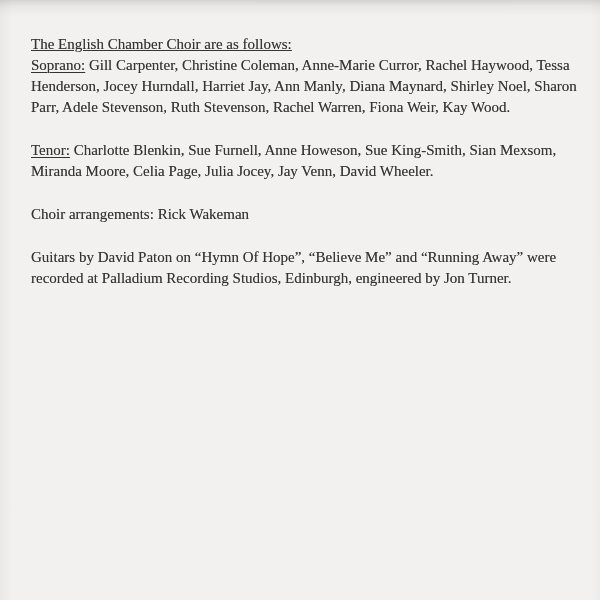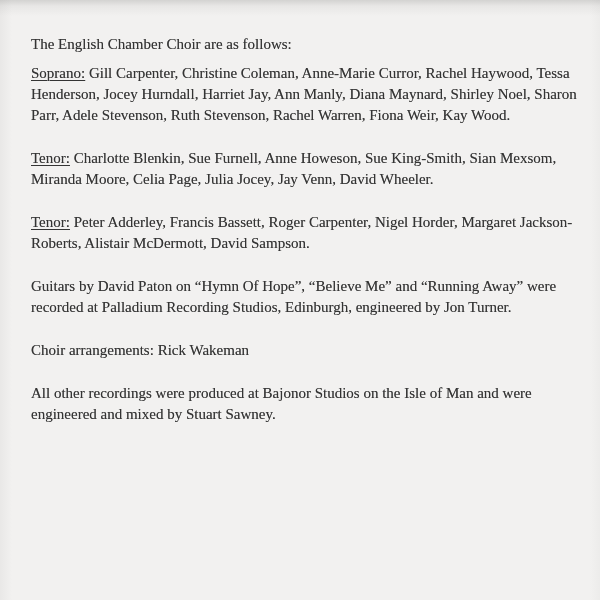--- a/index.html
+++ b/index.html
@@ -25,46 +25,45 @@
     padding: 34px 21px 0 31px;
   }
   .text-col {
     width: 550px;
     color: #343434;
     font-size: 15px;
     line-height: 21px;
     text-shadow: 0 0 0.6px rgba(60,60,60,0.55);
   }
   p {
-    margin: 8px 0 22px 0;
+    margin: 0 0 22px 0;
   }
   p.intro {
     margin: 0;
+    text-decoration: underline;
   }
   .label {
     text-decoration: underline;
     text-underline-offset: 2px;
     text-decoration-thickness: 1px;
   }
 </style>
 </head>
 <body>
 
 <div class="page">
   <div class="text-col">
 
     <p class="intro">The English Chamber Choir are as follows:</p>
 
     <p><span class="label">Soprano:</span><span> Gill Carpenter, Christine Coleman, Anne-Marie Curror, Rachel Haywood, Tessa Henderson, Jocey Hurndall, Harriet Jay, Ann Manly, Diana Maynard, Shirley Noel, Sharon Parr, Adele Stevenson, Ruth Stevenson, Rachel Warren, Fiona Weir, Kay Wood.</span></p>
 
     <p><span class="label">Tenor:</span><span> Charlotte Blenkin, Sue Furnell, Anne Howeson, Sue King-Smith, Sian Mexsom, Miranda Moore, Celia Page, Julia Jocey, Jay Venn, David Wheeler.</span></p>
 
-    <p><span class="label">Tenor:</span><span> Peter Adderley, Francis Bassett, Roger Carpenter, Nigel Horder, Margaret Jackson-Roberts, Alistair McDermott, David Sampson.</span></p>
 
+
+    <p>Choir arrangements: Rick Wakeman</p>
 
     <p>Guitars by David Paton on “Hymn Of Hope”, “Believe Me” and “Running Away” were recorded at Palladium Recording Studios, Edinburgh, engineered by Jon Turner.</p>
 
-    <p>Choir arrangements: Rick Wakeman</p>
-
-    <p>All other recordings were produced at Bajonor Studios on the Isle of Man and were engineered and mixed by Stuart Sawney.</p>
 
   </div>
 </div>
 
 </body></html>

